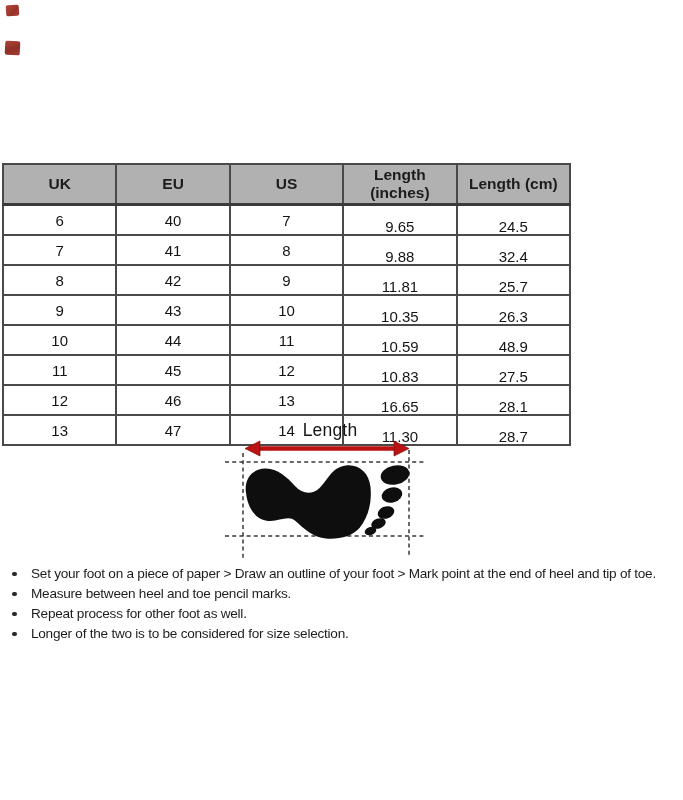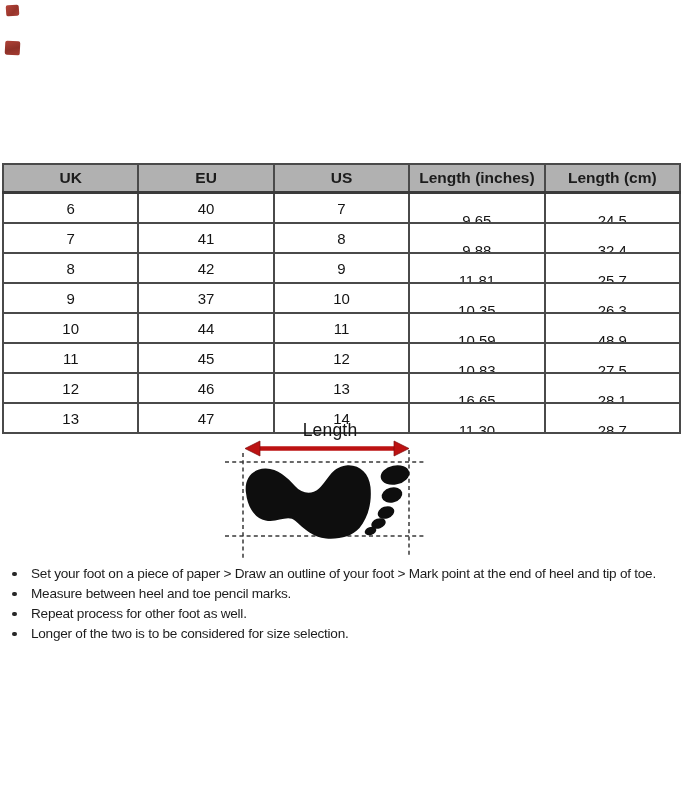--- a/index.html
+++ b/index.html
@@ -15,21 +15,21 @@
 
   
   .red-mark{position:absolute;background:#9e2a20;border-radius:2px;opacity:.92;}
   #mark1{left:6px;top:5px;width:13px;height:11px;transform:rotate(-4deg);
          background:linear-gradient(135deg,#b0362a 0%,#8e2218 60%,#a33026 100%);}
   #mark2{left:5px;top:41px;width:15px;height:14px;transform:rotate(3deg);
          background:linear-gradient(160deg,#a93327 0%,#841f15 55%,#9e2a20 100%);}
 
   
   table.size-chart{
-    position:absolute;left:2px;top:163px;width:679px;
+    position:absolute;left:2px;top:163px;width:569px;
     border-collapse:collapse;table-layout:fixed;
     border:2px solid #262626;
   }
   table.size-chart th, table.size-chart td{
     border:2px solid #4a4a4a;
     text-align:center;
     overflow:hidden;
   }
   table.size-chart th{
     background:#b1b1b1;
@@ -37,21 +37,21 @@
     font-size:15.5px;font-weight:bold;color:#1c1c1c;
     border-bottom:3px solid #3a3a3a;
   }
   table.size-chart td{
     height:26px;
     font-size:15px;font-weight:400;color:#141414;
     vertical-align:middle;
     background:#ffffff;
   }
   table.size-chart td.low{position:relative;}
-  table.size-chart td.low > span{position:relative;top:12px;display:inline-block;}
+  table.size-chart td.low > span{position:relative;top:6px;display:inline-block;}
 
   
   #length-label{
     position:absolute;left:230px;top:420px;width:200px;
     text-align:center;font-size:17.5px;color:#151515;
     letter-spacing:.2px;
   }
   #diagram-svg{position:absolute;left:0;top:413px;}
 
   
@@ -109,21 +109,21 @@
         </tr>
         <tr>
           <td><span>8</span></td>
           <td><span>42</span></td>
           <td><span>9</span></td>
           <td class="low"><span>11.81</span></td>
           <td class="low"><span>25.7</span></td>
         </tr>
         <tr>
           <td><span>9</span></td>
-          <td><span>37</span></td>
+          <td><span>43</span></td>
           <td><span>10</span></td>
           <td class="low"><span>10.35</span></td>
           <td class="low"><span>26.3</span></td>
         </tr>
         <tr>
           <td><span>10</span></td>
           <td><span>44</span></td>
           <td><span>11</span></td>
           <td class="low"><span>10.59</span></td>
           <td class="low"><span>48.9</span></td>

